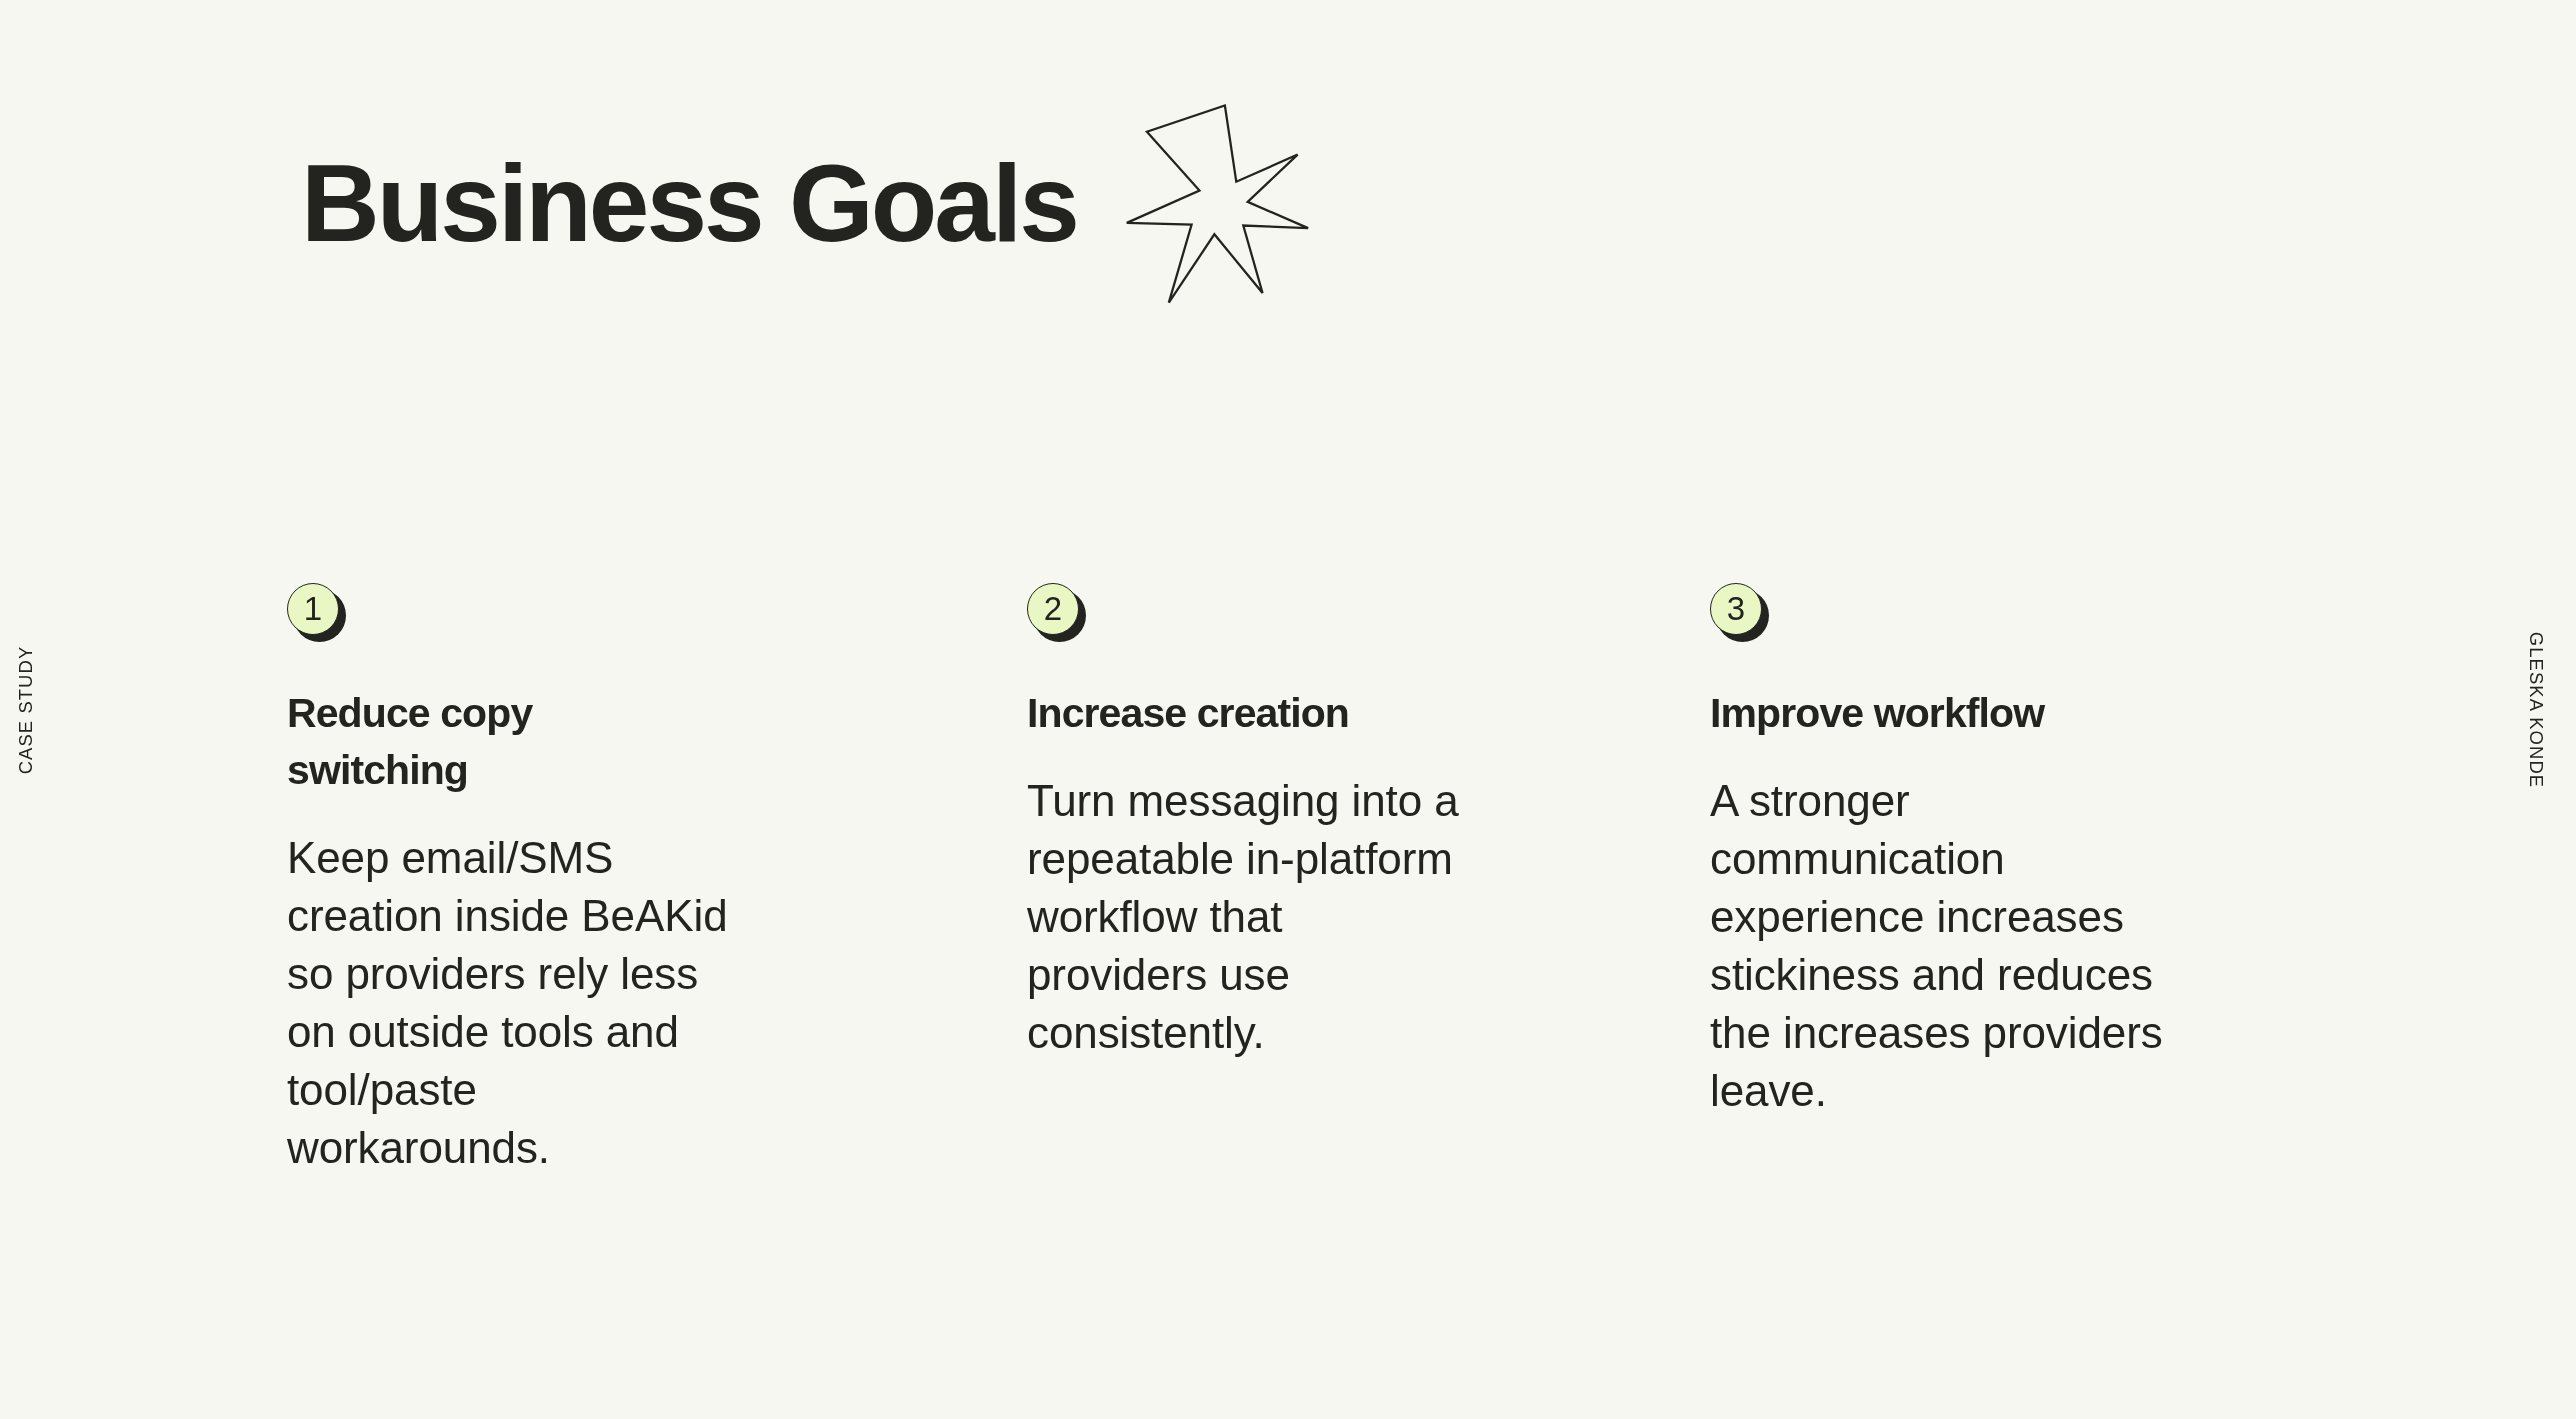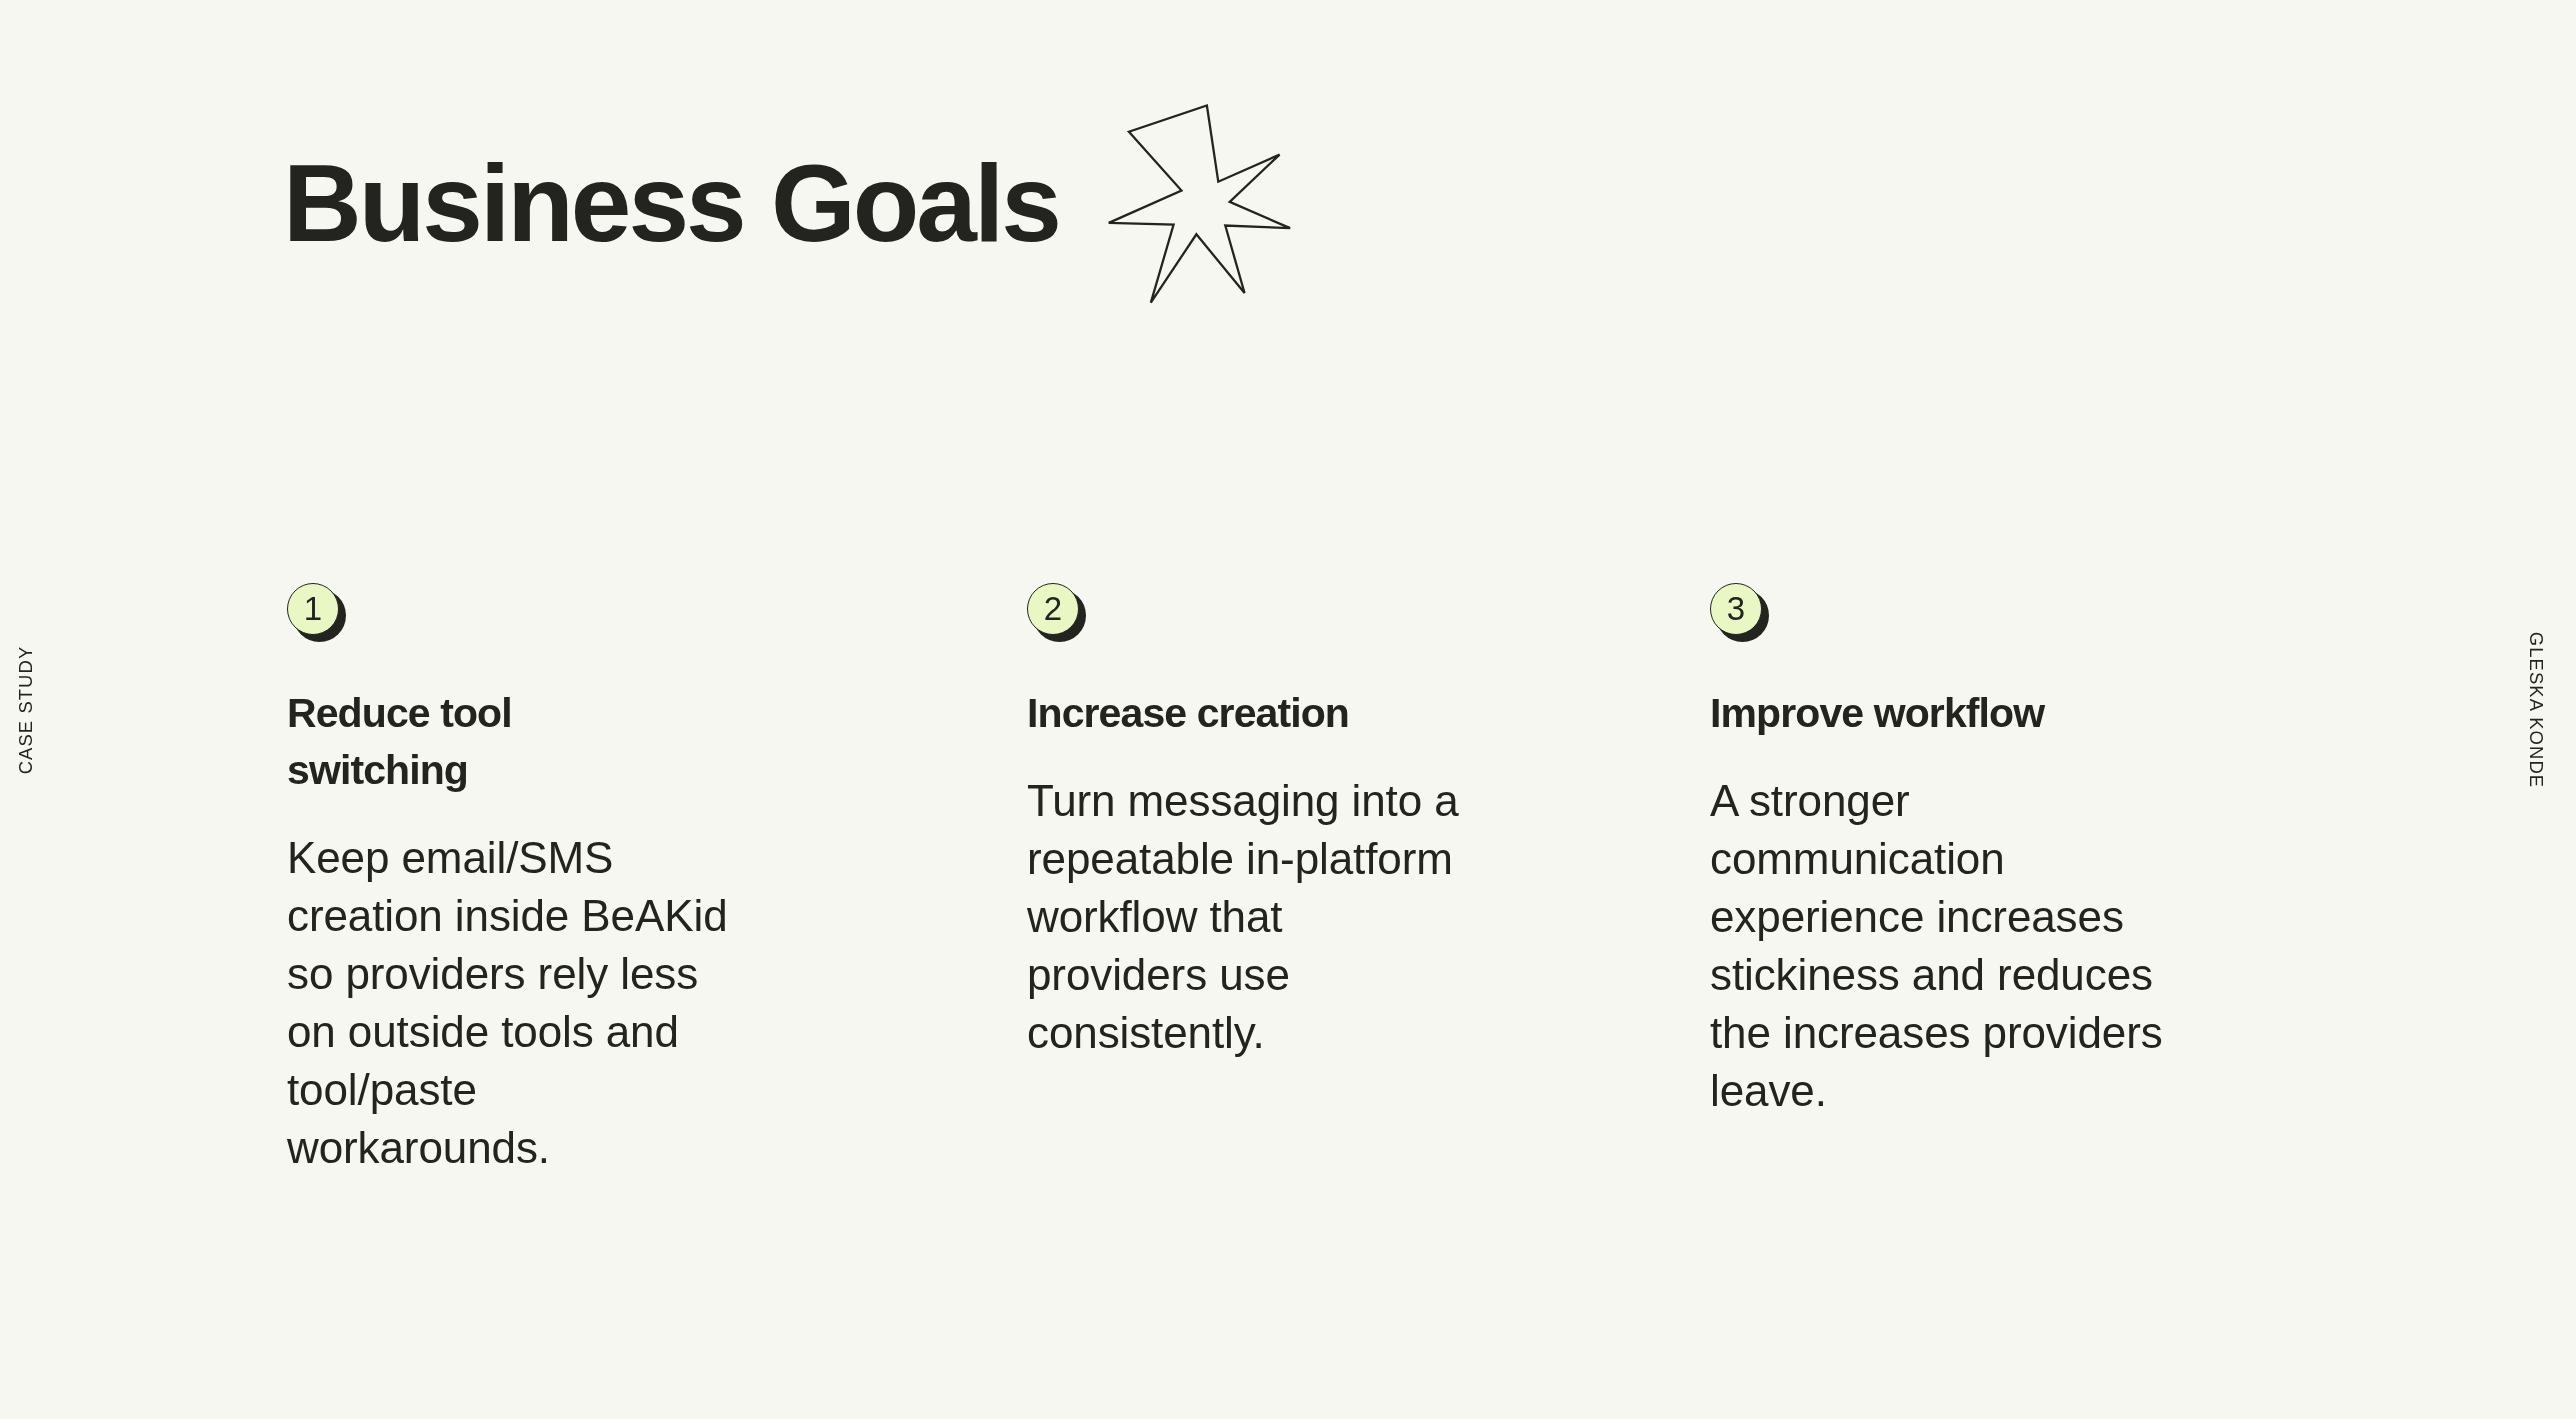--- a/index.html
+++ b/index.html
@@ -46,21 +46,21 @@
   #side-label-right {
     left: 2536px;
     top: 710px;
     transform: translate(-50%, -50%) rotate(90deg);
     transform-origin: center center;
   }
 
   
   #header {
     position: absolute;
-    left: 283px;
+    left: 301px;
     top: 95px;
     display: flex;
     align-items: flex-start;
   }
 
   #page-title {
     font-family: "Liberation Sans", sans-serif;
     font-size: 109px;
     font-weight: 700;
     letter-spacing: -3px;
@@ -184,21 +184,21 @@
 
   <div id="goals-row">
 
     <div class="goal-col col-0">
       <div class="badge-wrap">
         <div class="badge-shadow"></div>
         <div class="badge-circle">
           <span class="badge-number">1</span>
         </div>
       </div>
-      <h2 class="goal-heading">Reduce tool switching</h2>
+      <h2 class="goal-heading">Reduce copy switching</h2>
       <p class="goal-body">Keep email/SMS creation inside BeAKid so providers rely less on outside tools and tool/paste workarounds.</p>
     </div>
 
     <div class="goal-col col-1">
       <div class="badge-wrap">
         <div class="badge-shadow"></div>
         <div class="badge-circle">
           <span class="badge-number">2</span>
         </div>
       </div>

